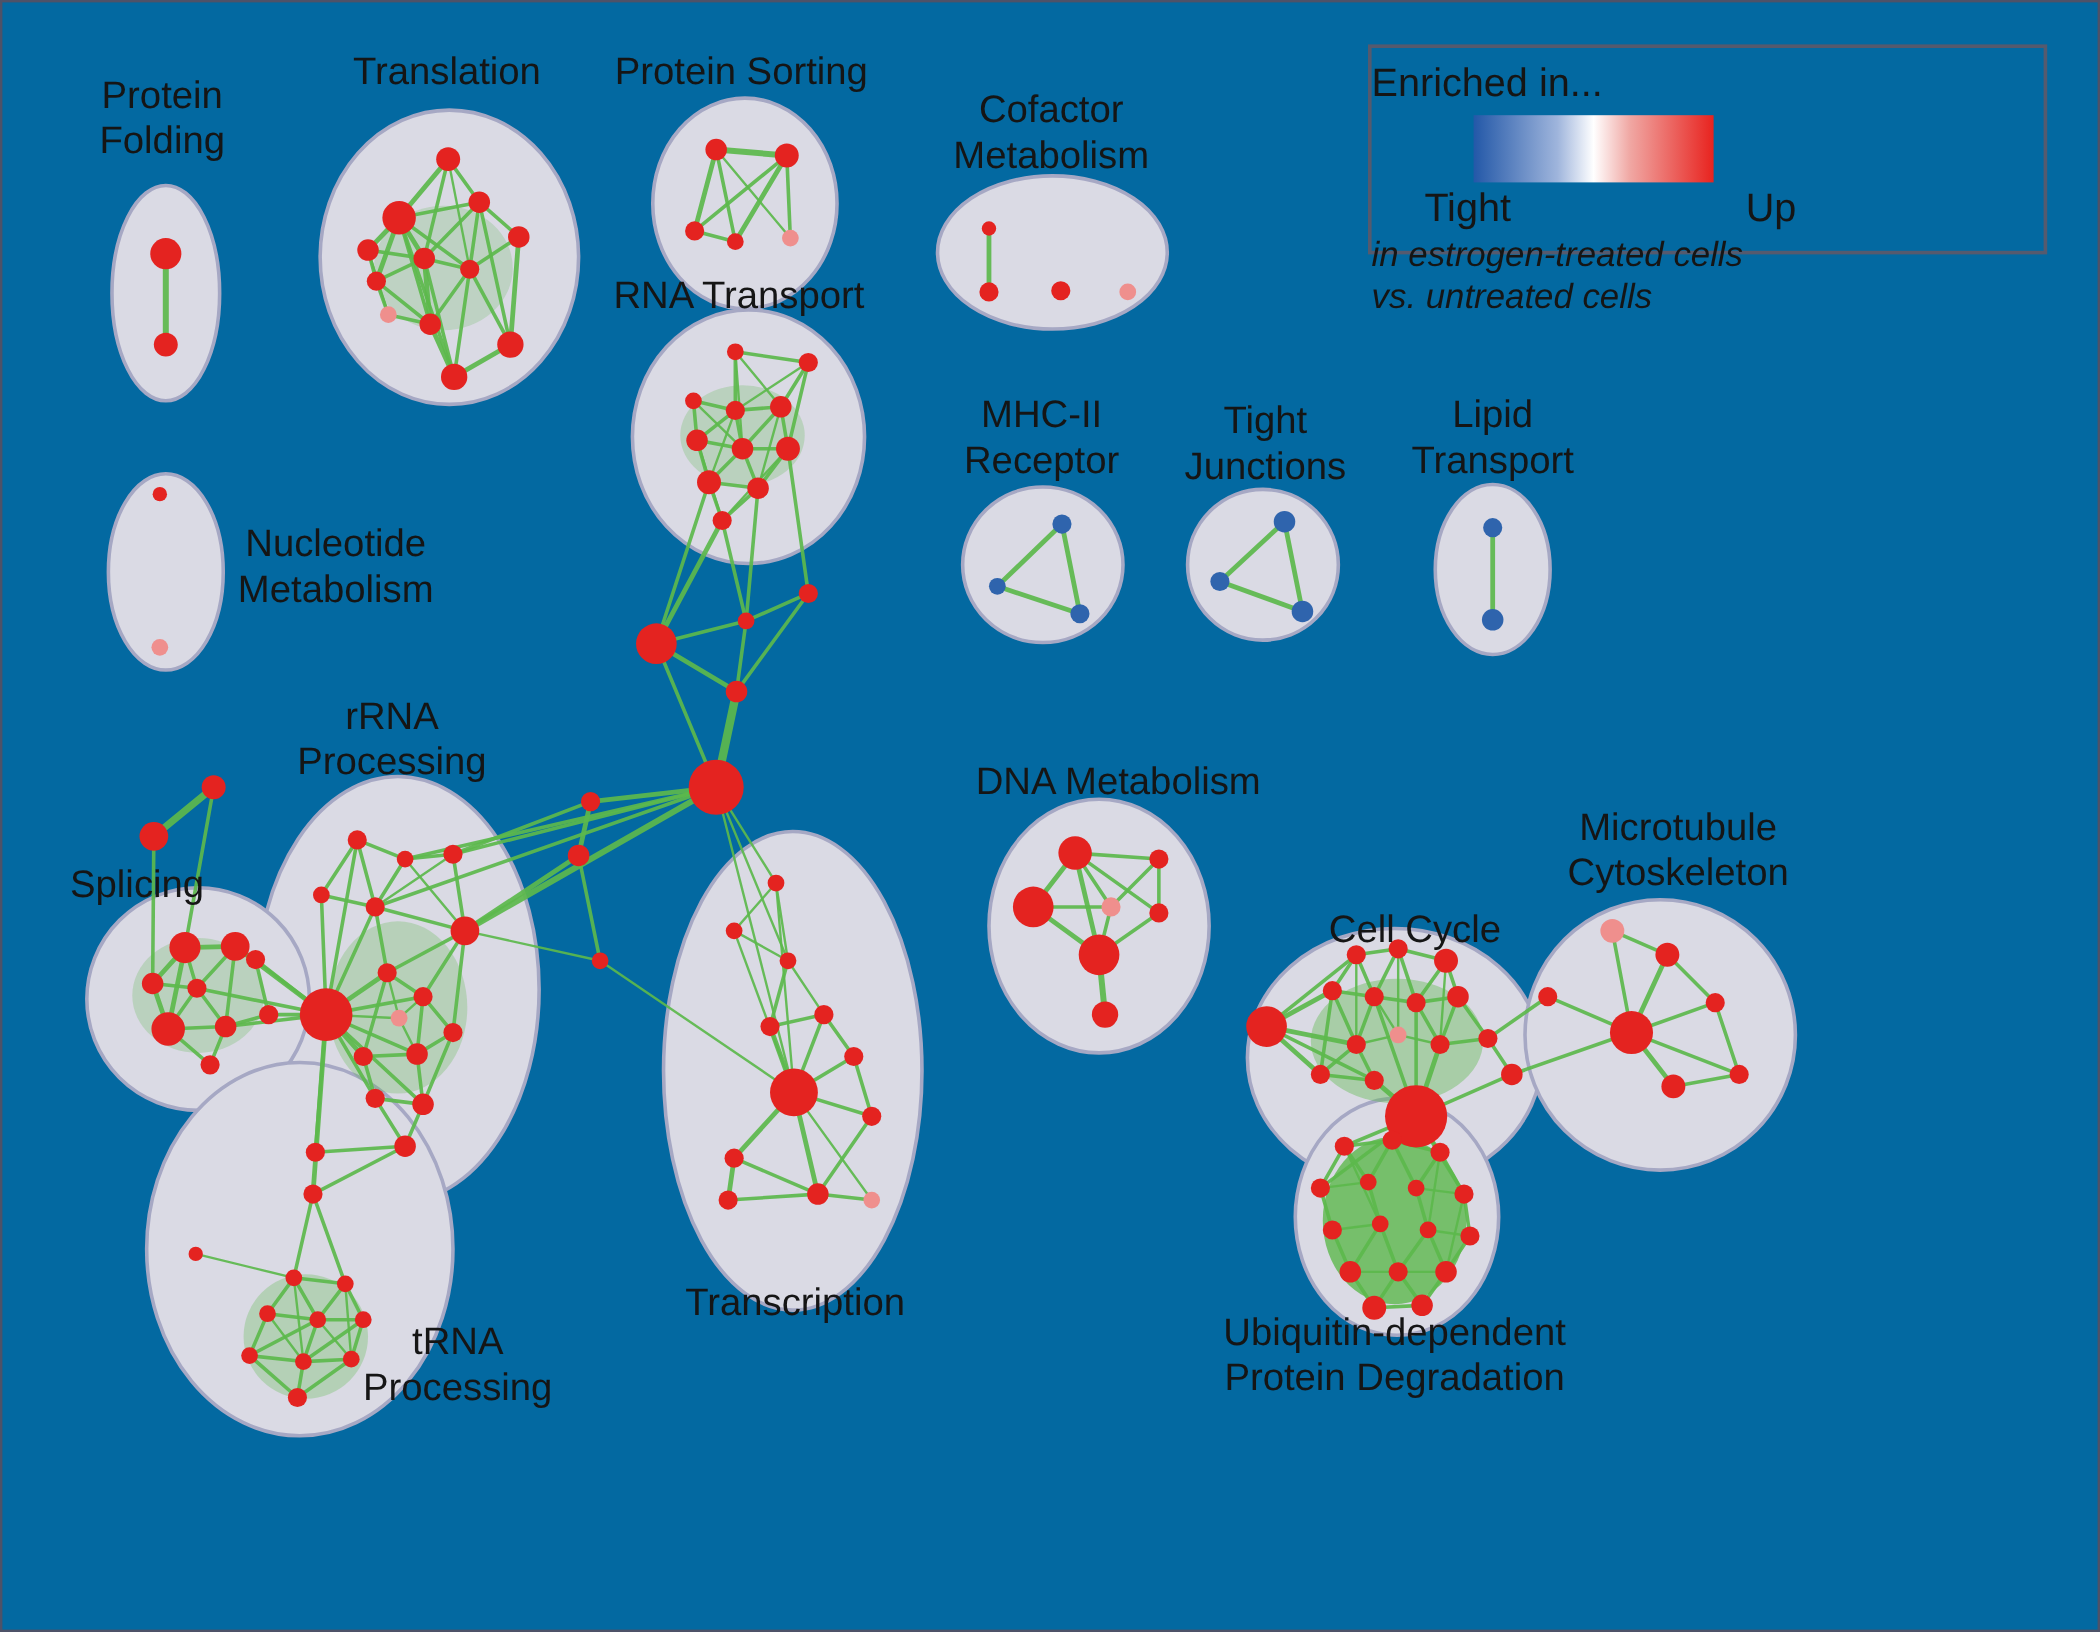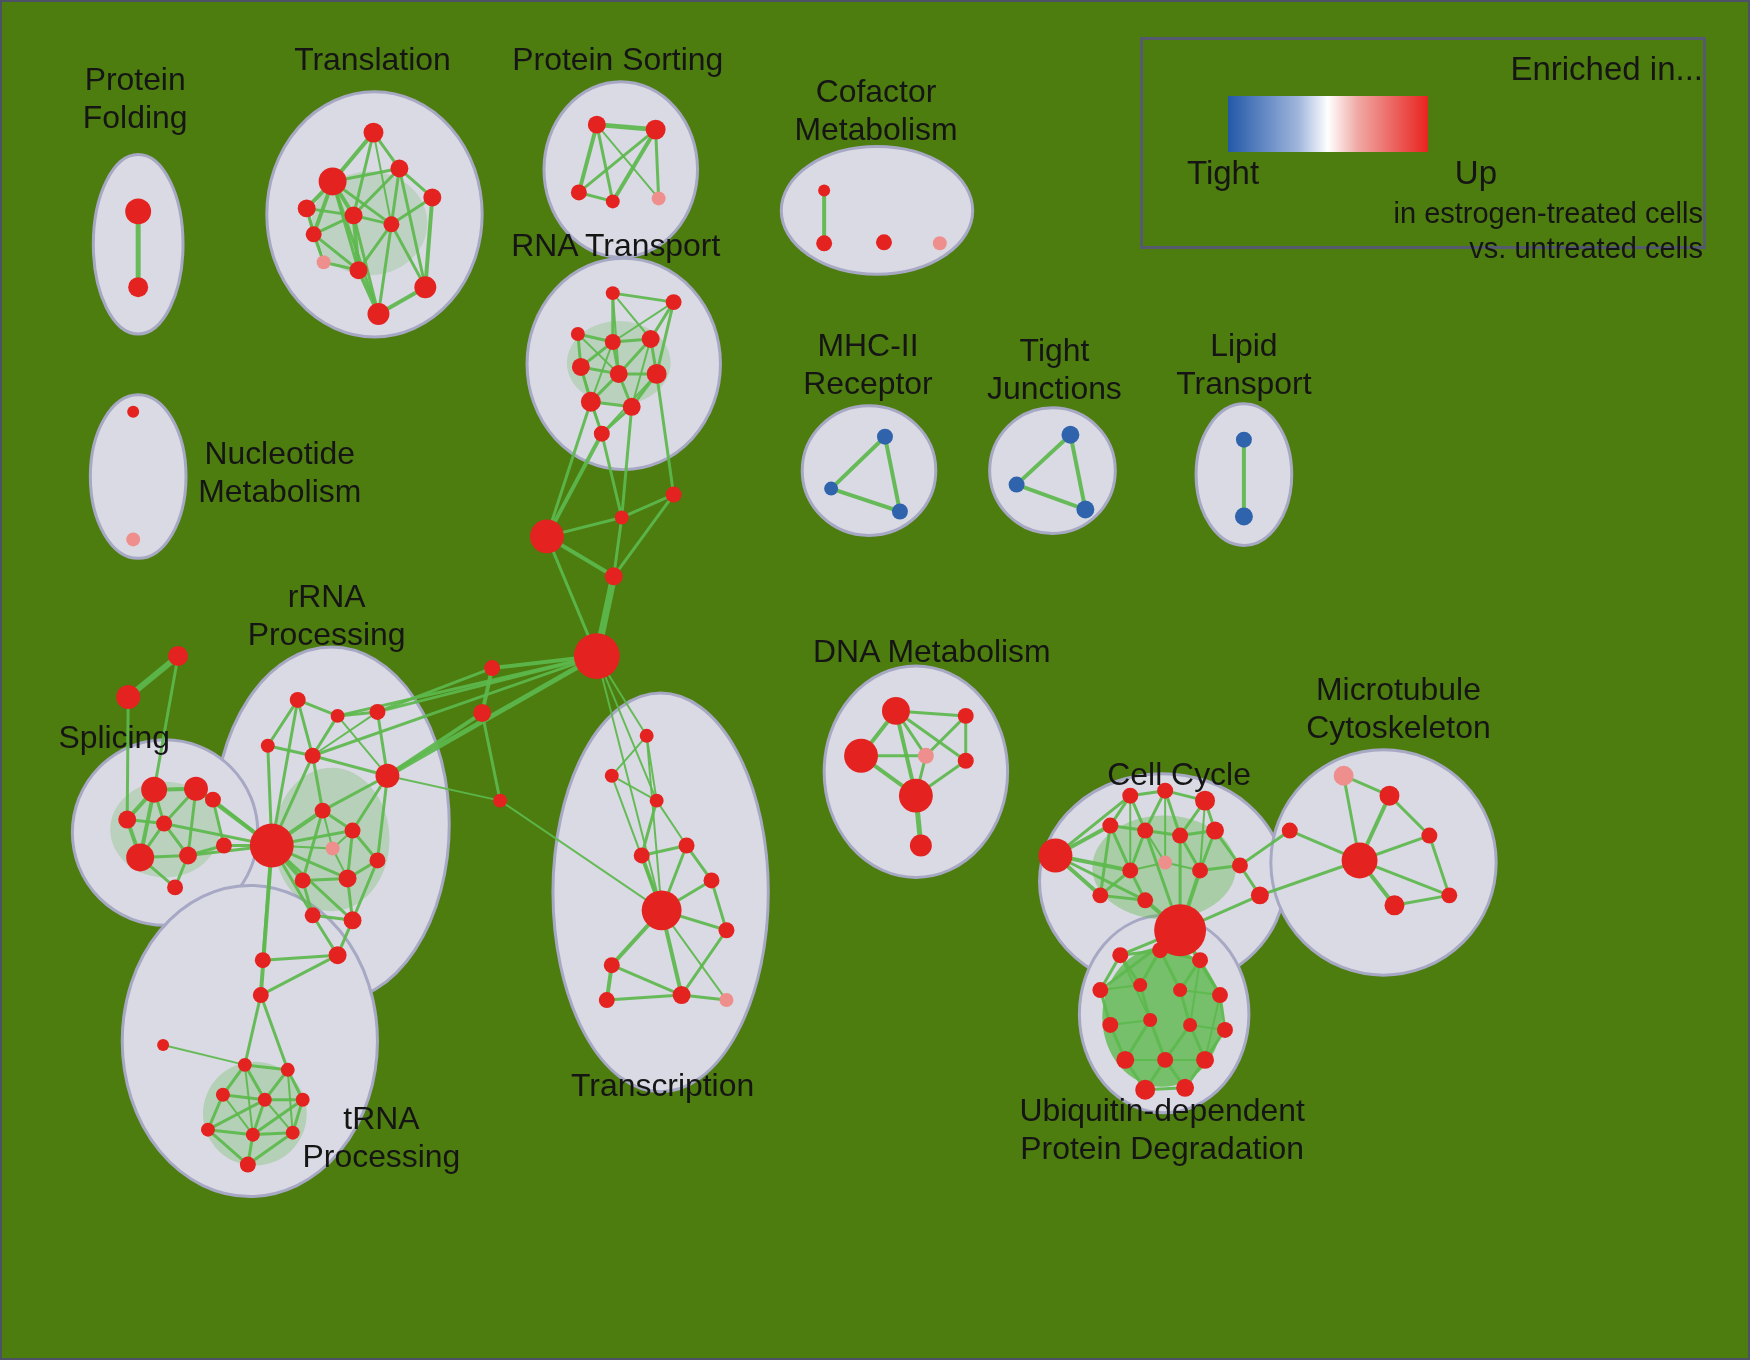--- a/index.html
+++ b/index.html
@@ -1,40 +1,40 @@
 <!DOCTYPE html>
 <html><head>
 <meta charset="utf-8">
 <style>
   html,body{margin:0;padding:0;background:#9fa0b8;}
   .stage{
     position:relative;
     width:1750px;height:1360px;
-    background:#4d7c0f;
+    background:#0369a1;
     border:2px solid #4e5268;
     box-sizing:border-box;
     overflow:hidden;
     font-family:"Liberation Sans",sans-serif;
   }
   #net{position:absolute;left:0;top:0;width:100%;height:100%;}
   .clabel{font-family:"Liberation Sans",sans-serif;font-size:32px;fill:#151515;}
   .legend{
-    position:absolute;left:1138px;top:35px;width:566px;height:212px;
+    position:absolute;left:1138px;top:35px;width:566px;height:175px;
     border:3px solid #555a6e;box-sizing:border-box;
-    color:#151515;text-align:right;
+    color:#151515;text-align:left;
   }
   .legend-title{font-size:33px;margin-top:10px;}
   .legend-bar{
     width:200px;height:56px;margin-top:8px;margin-left:85px;
   }
   .legend-scale{
     margin-left:44px;width:310px;display:flex;justify-content:space-between;
     font-size:33px;margin-top:2px;
   }
-  .legend-caption{font-size:29px;line-height:35px;margin-top:4px;}
+  .legend-caption{font-size:29px;line-height:35px;margin-top:4px;font-style:italic;}
 </style>
 </head>
 <body>
 
 <div class="stage">
 
   <svg id="net" viewBox="0 0 1750 1360">
       <ellipse cx="136" cy="243" rx="45" ry="90" fill="#dadae4" stroke="#a6a8c4" stroke-width="3"></ellipse>
       <ellipse cx="373" cy="213" rx="108" ry="123" fill="#dadae4" stroke="#a6a8c4" stroke-width="3"></ellipse>
       <ellipse cx="620" cy="168" rx="77" ry="88" fill="#dadae4" stroke="#a6a8c4" stroke-width="3"></ellipse>

